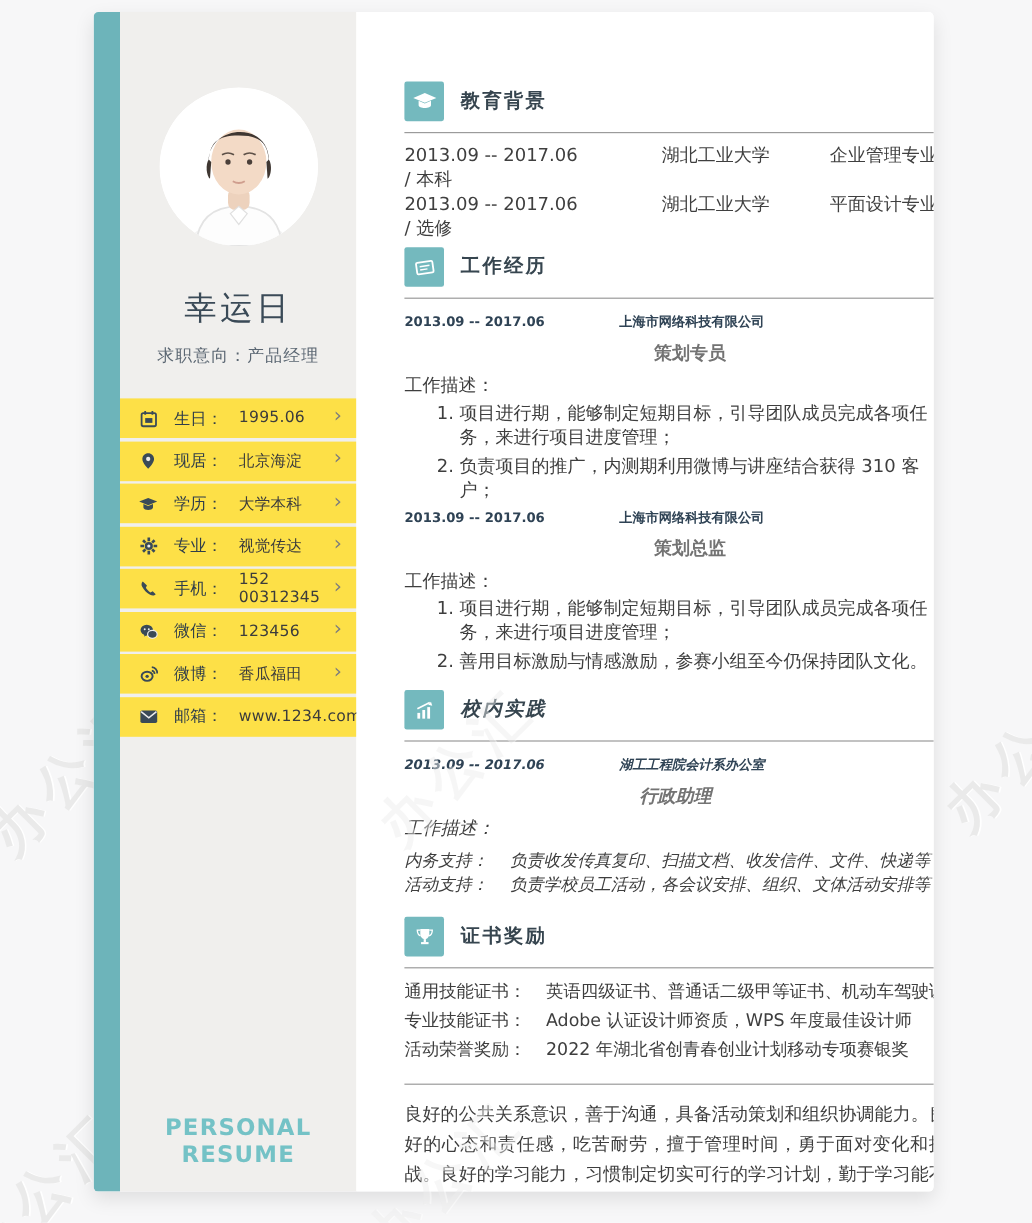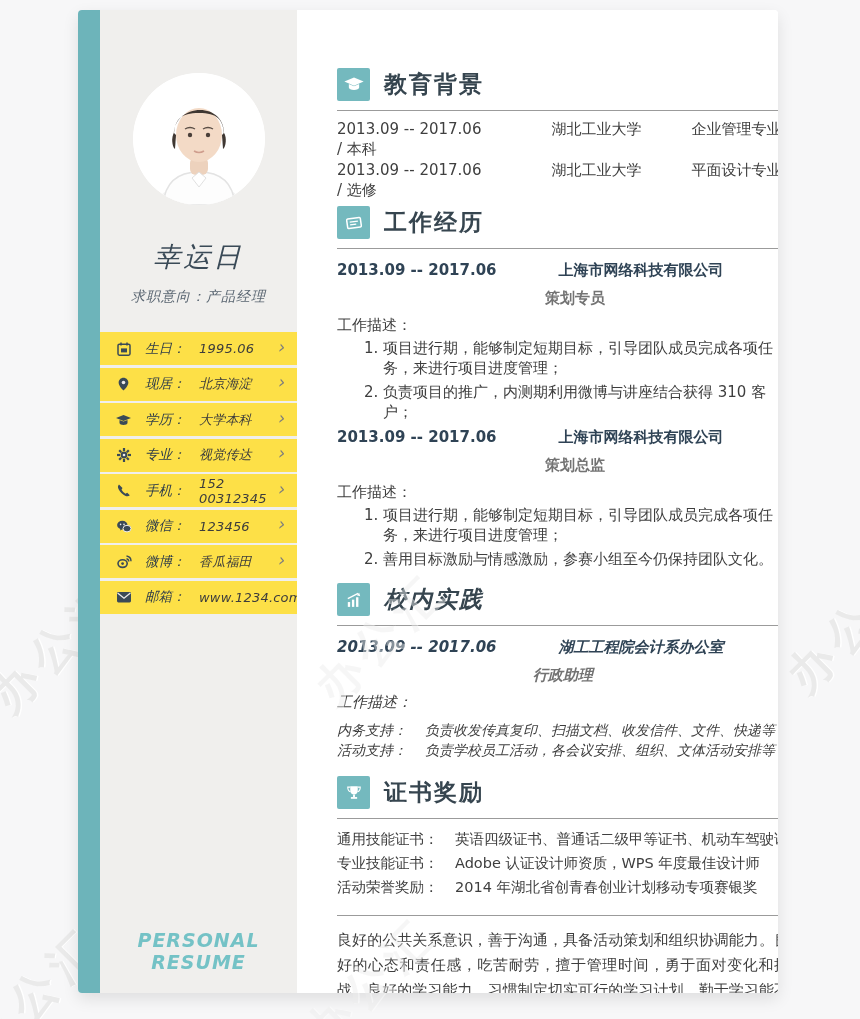--- a/index.html
+++ b/index.html
@@ -20,21 +20,21 @@
   .wm.over { z-index:5; color:#ededed; opacity:.45; }
   
   .card {
     position:absolute; left:78px; top:10px; width:700px; height:983px;
     background:#ffffff; border-radius:4px; z-index:1;
     box-shadow:0 6px 16px rgba(0,0,0,.10);
     display:flex; overflow:hidden;
   }
   .stripe { width:22px; background:#6db4ba; flex:none; }
   
-  .sidebar { width:197px; flex:none; background:#f0efed; position:relative; padding-top:63px;font-style:italic; }
+  .sidebar { width:197px; flex:none; background:#f0efed; position:relative; padding-top:63px; }
   .photo-wrap { width:132px; height:132px; margin:0 auto; border-radius:50%; background:#fff; overflow:hidden; }
   .name { margin-top:34px; text-align:center; font-size:27px; letter-spacing:3px; color:#3a4a57; }
   .objective { margin-top:13px; text-align:center; font-size:14px; letter-spacing:1px; color:#5a6672; }
   .info-list { margin-top:26px; }
   .info-row {
     height:33px; margin-bottom:2.5px; background:#fde047;
     display:flex; align-items:center; padding:0 12px 0 15px; cursor:pointer;
   }
   .info-row .ic { width:17px; height:17px; flex:none; display:flex; align-items:center; justify-content:center; }
   .info-row .lbl { margin-left:13px; width:54px; flex:none; font-size:13.5px; color:#2f3d4a; }
@@ -44,27 +44,27 @@
     position:absolute; bottom:20px; left:0; right:0; text-align:center;
     font-size:19px; font-weight:bold; letter-spacing:1px; color:#74c2c6;
   }
   
   .main { flex:1; background:#fff; padding:58px 18px 0 40px; position:relative; }
   .sec-head { display:flex; align-items:center; }
   .sec-ic {
     width:33px; height:33px; flex:none; background:#74b9be; border-radius:2px;
     display:flex; align-items:center; justify-content:center;
   }
-  .sec-title { margin-left:14px; font-size:23px; font-weight:bold; letter-spacing:2px; color:#36454f; }
+  .sec-title { margin-left:14px; font-size:16px; font-weight:bold; letter-spacing:2px; color:#36454f; }
   .sec-rule { height:0; border-bottom:1px solid #9b9b9b; margin-top:9px; margin-right:2px; }
   .edu-block { margin-top:8px; font-size:15px; line-height:20px; color:#3f3f3f; }
   .edu-line { margin-bottom:1px; }
   .gap1 { display:inline-block; width:70px; }
   .gap2 { display:inline-block; width:50px; }
-  .dc-row { font-size:15px; font-weight:bold; color:#2f4355; }
+  .dc-row { font-size:11px; font-weight:bold; color:#2f4355; }
   .dc-gap { display:inline-block; width:62px; }
   .position { margin:9px 0 0 24px; font-size:15px; font-weight:bold; color:#737373;text-align:center; }
   .position.noindent { margin-left:0; }
   .desc-label { margin-top:8px; font-size:15px; color:#3e3e3e; }
   ol.bullets { margin:3px 0 0 0; padding-left:46px; font-size:15px; line-height:20px; color:#3e3e3e; }
   ol.bullets li { margin-bottom:4px; }
   .kv-line { font-size:14px; line-height:20px; color:#3e3e3e; white-space:nowrap; }
   .kv-line .kv-label { display:inline-block; color:#3e3e3e; }
   .campus .kv-line .kv-label { width:88px; }
   .awards .kv-line { font-size:14.5px; line-height:24px; }
@@ -317,21 +317,21 @@
               <rect x="14.5" y="18.5" width="3" height="4" fill="#fff"></rect>
               <rect x="11" y="22.5" width="10" height="2.8" fill="#fff"></rect>
             </svg>
         </span>
         <span class="sec-title">证书奖励</span>
       </div>
       <div class="sec-rule"></div>
       <div class="mt-lines">
         <p class="kv-line"><span class="kv-label">通用技能证书：</span><span>英语四级证书、普通话二级甲等证书、机动车驾驶证</span></p>
         <p class="kv-line"><span class="kv-label">专业技能证书：</span><span>Adobe 认证设计师资质，WPS 年度最佳设计师</span></p>
-        <p class="kv-line"><span class="kv-label">活动荣誉奖励：</span><span>2014 年湖北省创青春创业计划移动专项赛银奖</span></p>
+        <p class="kv-line"><span class="kv-label">活动荣誉奖励：</span><span>2022 年湖北省创青春创业计划移动专项赛银奖</span></p>
       </div>
     </div>
 
     <div class="section mt-self">
       <div class="sec-rule"></div>
       <p class="selfeval-text">良好的公共关系意识，善于沟通，具备活动策划和组织协调能力。良好的心态和责任感，吃苦耐劳，擅于管理时间，勇于面对变化和挑战。良好的学习能力，习惯制定切实可行的学习计划，勤于学习能不断提高。</p>
     </div>
 
   </div>
 </div>

